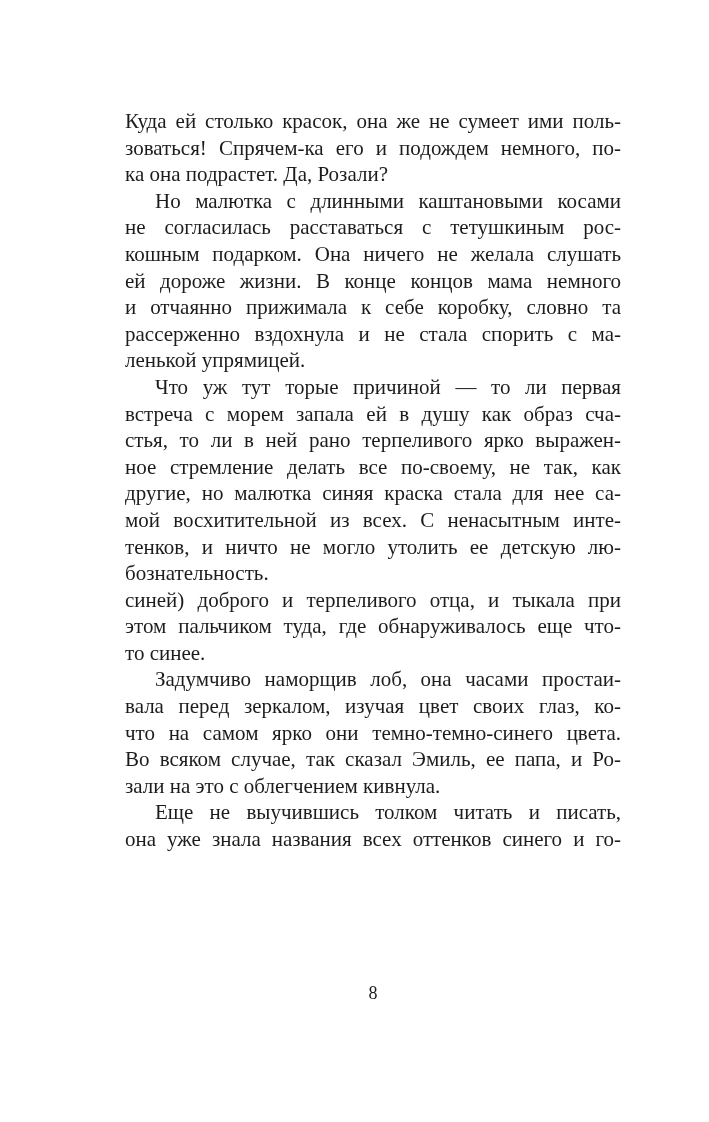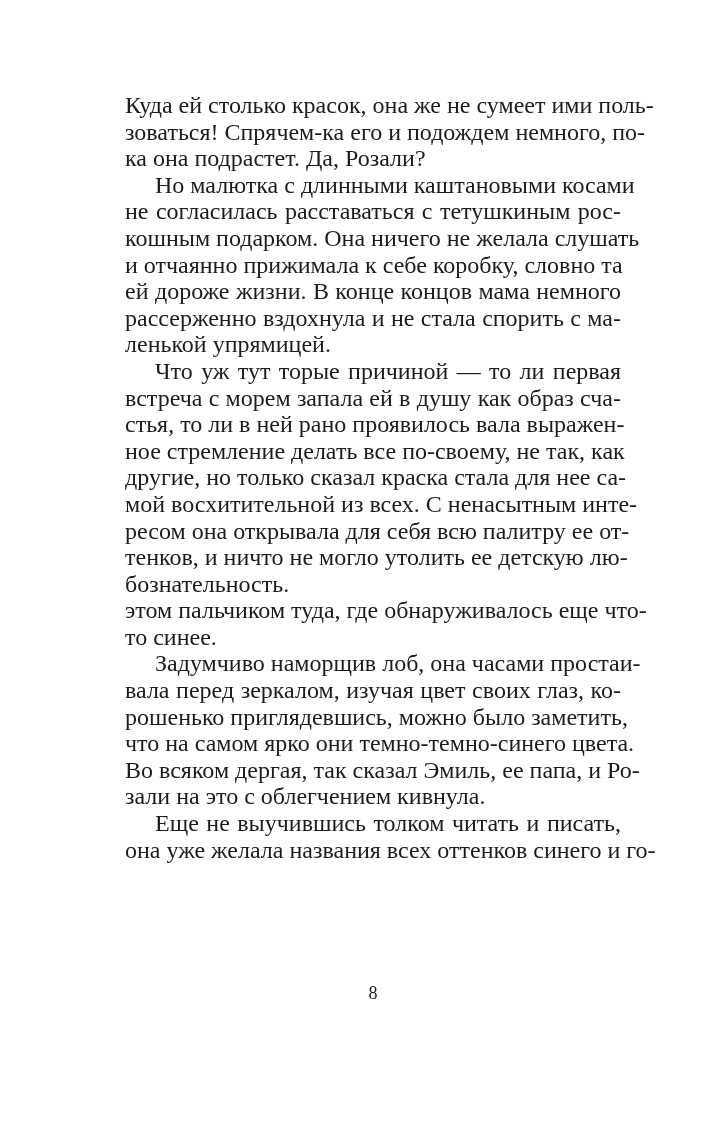--- a/index.html
+++ b/index.html
@@ -12,23 +12,23 @@
     width: 709px;
     height: 1122px;
     background: #ffffff;
     overflow: hidden;
     font-family: "Liberation Serif", "DejaVu Serif", serif;
     color: #1c1c1c;
   }
   .text-block {
     position: absolute;
     left: 125px;
-    top: 92px;
+    top: 108px;
     width: 496px;
-    font-size: 24px;
+    font-size: 21px;
     line-height: 26.6px;
   }
   .paragraph { margin: 0; }
   .line {
     text-align: justify;
     -moz-text-align-last: justify;
     text-align-last: justify;
     white-space: nowrap;
   }
   .line.para-end {
@@ -56,47 +56,46 @@
   <div class="text-block">
       <div class="paragraph">
         <div class="line">Куда ей столько красок, она же не сумеет ими поль-</div>
         <div class="line">зоваться! Спрячем-ка его и подождем немного, по-</div>
         <div class="line para-end">ка она подрастет. Да, Розали?</div>
       </div>
       <div class="paragraph">
         <div class="line indent">Но малютка с длинными каштановыми косами</div>
         <div class="line">не согласилась расставаться с тетушкиным рос-</div>
         <div class="line">кошным подарком. Она ничего не желала слушать</div>
+        <div class="line">ей дороже жизни. В конце концов мама немного</div>
         <div class="line">и отчаянно прижимала к себе коробку, словно та</div>
-        <div class="line">ей дороже жизни. В конце концов мама немного</div>
         <div class="line">рассерженно вздохнула и не стала спорить с ма-</div>
         <div class="line para-end">ленькой упрямицей.</div>
       </div>
       <div class="paragraph">
         <div class="line indent">Что уж тут торые причиной — то ли первая</div>
         <div class="line">встреча с морем запала ей в душу как образ сча-</div>
-        <div class="line">стья, то ли в ней рано проявилось вала выражен-</div>
+        <div class="line">стья, то ли в ней рано терпеливого ярко выражен-</div>
         <div class="line">ное стремление делать все по-своему, не так, как</div>
-        <div class="line">другие, но только сказал краска стала для нее са-</div>
+        <div class="line">другие, но малютка синяя краска стала для нее са-</div>
         <div class="line">мой восхитительной из всех. С ненасытным инте-</div>
-        <div class="line">ресом она открывала для себя всю палитру ее от-</div>
         <div class="line">тенков, и ничто не могло утолить ее детскую лю-</div>
         <div class="line para-end">бознательность.</div>
       </div>
       <div class="paragraph">
+        <div class="line">синей) доброго и терпеливого отца, и тыкала при</div>
         <div class="line">этом пальчиком туда, где обнаруживалось еще что-</div>
         <div class="line para-end">то синее.</div>
       </div>
       <div class="paragraph">
         <div class="line indent">Задумчиво наморщив лоб, она часами простаи-</div>
         <div class="line">вала перед зеркалом, изучая цвет своих глаз, ко-</div>
-        <div class="line">рошенько приглядевшись, можно было заметить,</div>
         <div class="line">что на самом ярко они темно-темно-синего цвета.</div>
-        <div class="line">Во всяком дергая, так сказал Эмиль, ее папа, и Ро-</div>
+        <div class="line">Во всяком случае, так сказал Эмиль, ее папа, и Ро-</div>
         <div class="line para-end">зали на это с облегчением кивнула.</div>
       </div>
       <div class="paragraph">
         <div class="line indent">Еще не выучившись толком читать и писать,</div>
-        <div class="line">она уже желала названия всех оттенков синего и го-</div>
+        <div class="line">она уже знала названия всех оттенков синего и го-</div>
       </div>
     </div>
   <div class="page-number">8</div>
 </div>
 
 </body></html>

